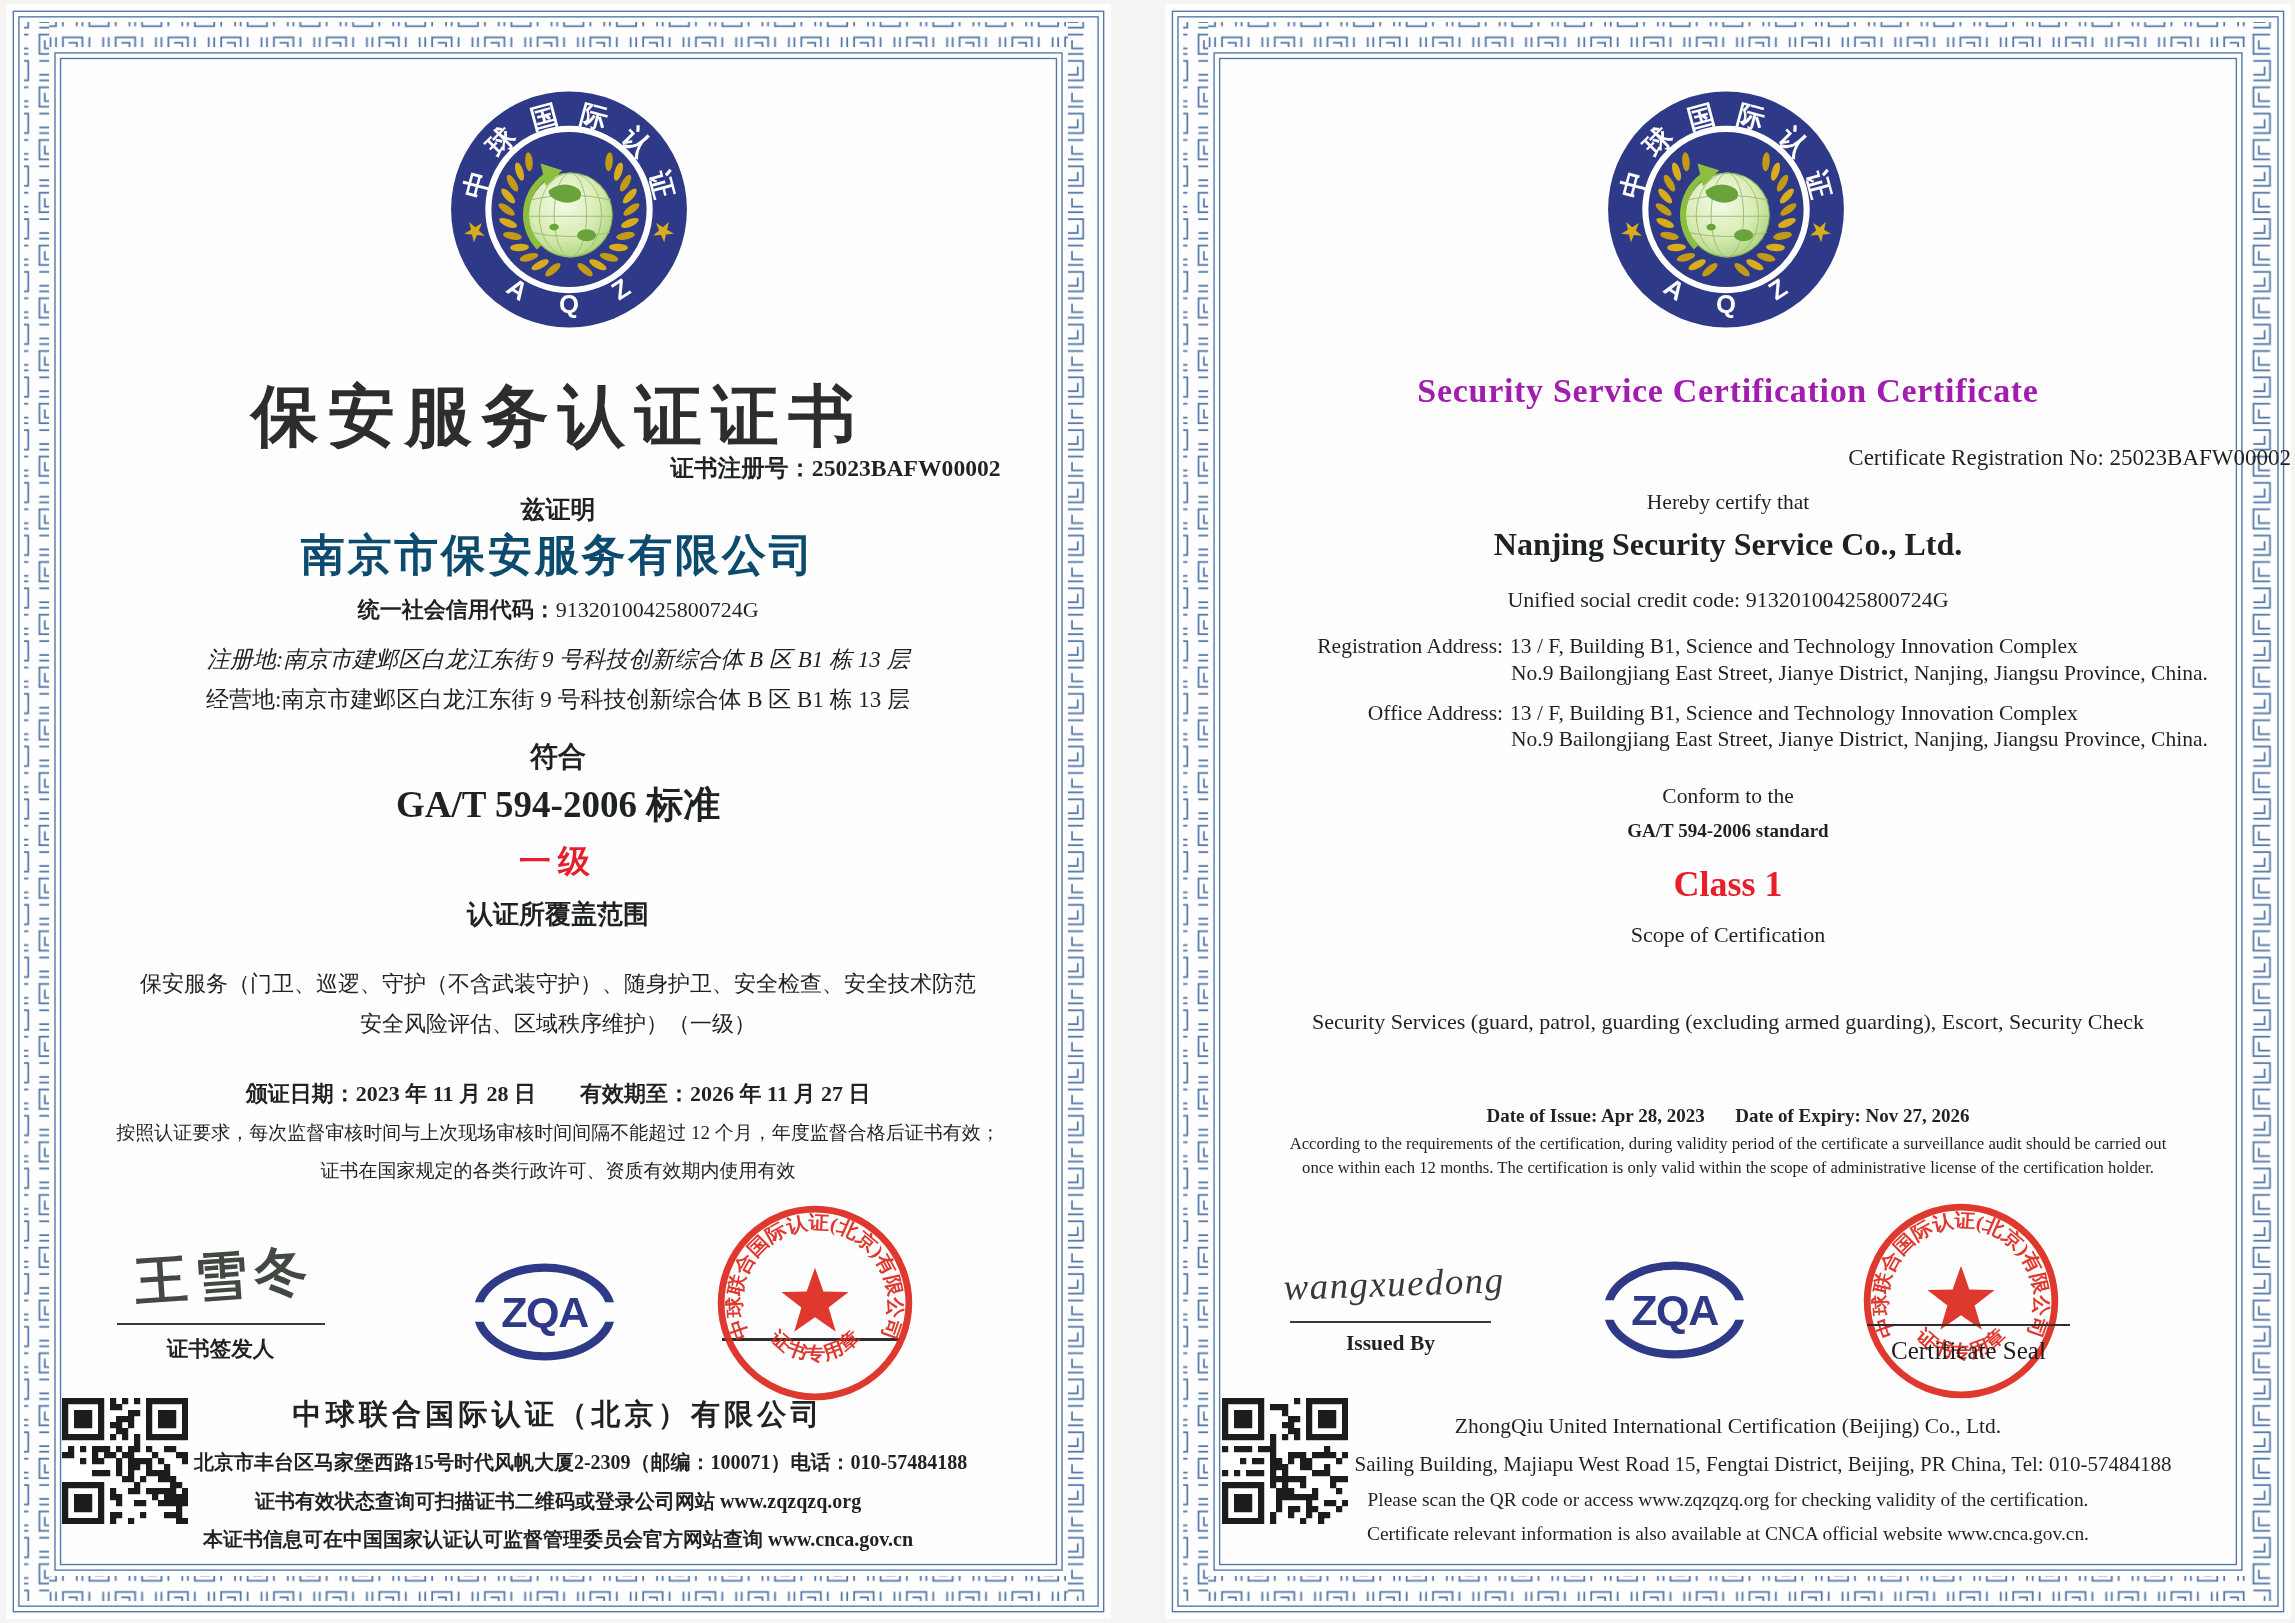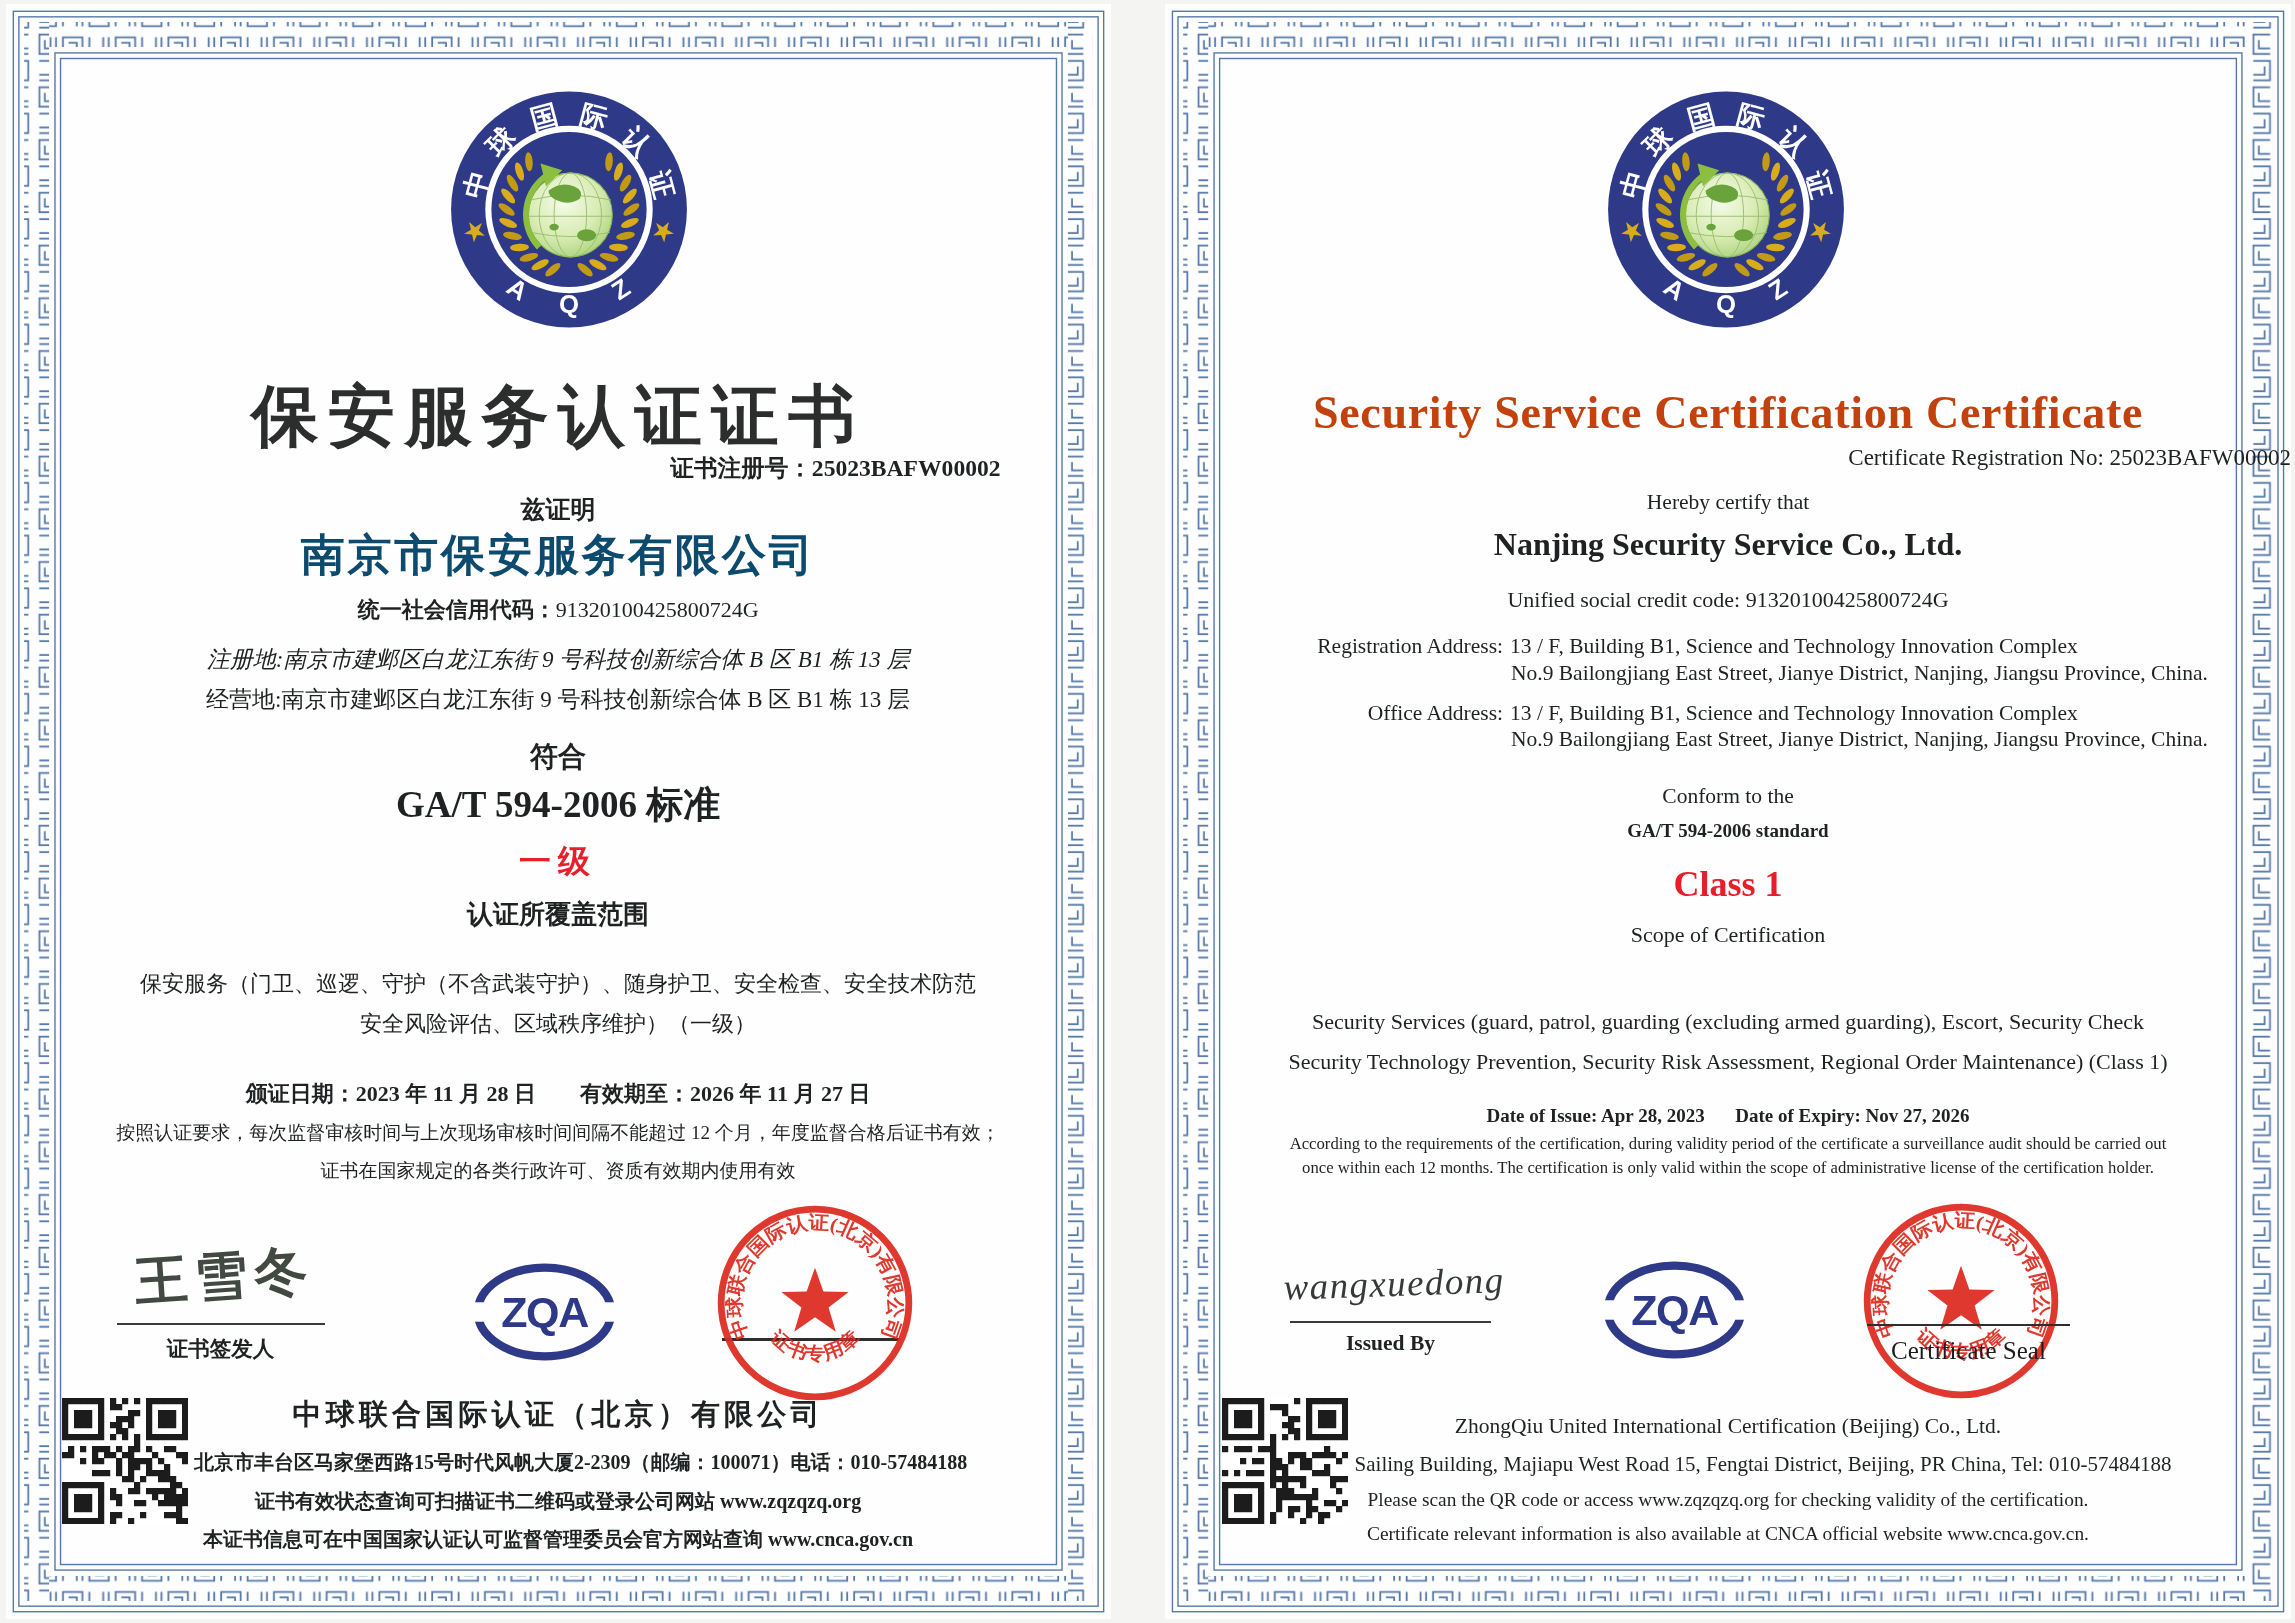--- a/index.html
+++ b/index.html
@@ -32,21 +32,21 @@
   .cn-dates{top:1075px;font-size:22px;font-weight:600;}
   .cn-note1{top:1116px;font-size:19px;}
   .cn-note2{top:1154px;font-size:19px;}
   .sig-zone-lbl{font-size:21.5px;font-weight:600;text-align:center;}
   .cn-issuer{top:1391px;font-size:29px;font-weight:700;letter-spacing:4.2px;}
   .cn-issuer-addr{top:1445px;font-size:20px;font-weight:600;}
   .cn-query1{top:1484px;font-size:20px;font-weight:600;}
   .cn-query2{top:1522px;font-size:20px;font-weight:600;}
 
   
-  .en-title{top:364px;font-size:46px;font-weight:700;color:#c2410c;letter-spacing:0.7px;margin:18px;}
+  .en-title{top:364px;font-size:34px;font-weight:700;color:#a21caf;letter-spacing:0.7px;margin:4px;}
   .en-regno{top:441px;font-size:23px;padding-left:76px;text-align:right;}
   .en-certify{top:486px;font-size:21.5px;}
   .en-company{top:522px;font-size:32px;font-weight:700;}
   .en-credit{top:583px;font-size:22px;}
   .en-addr{font-size:21.5px;left:76px;width:1006px;}
   .en-addr .lbl{display:inline-block;width:262px;text-align:right;padding-right:7px;}
   .en-addr2{font-size:21.5px;left:346px;}
   .en-conform{top:780px;font-size:21.5px;}
   .en-standard{top:816px;font-size:19px;font-weight:700;}
   .en-grade{top:859px;font-size:36px;font-weight:700;}
@@ -502,21 +502,20 @@
   <div class="abs en-addr" style="top:697px;">
     <span class="lbl">Office Address:</span><span>13 / F, Building B1, Science and Technology Innovation Complex</span>
   </div>
   <div class="abs en-addr2" style="top:723px;">No.9 Bailongjiang East Street, Jianye District, Nanjing, Jiangsu Province, China.</div>
 
   <div class="abs ctr en-conform">Conform to the</div>
   <div class="abs ctr en-standard">GA/T 594-2006 standard</div>
   <div class="abs ctr en-grade red">Class 1</div>
   <div class="abs ctr en-scopetitle">Scope of Certification</div>
   <div class="abs ctr en-scope1">Security Services (guard, patrol, guarding (excluding armed guarding), Escort, Security Check</div>
-  <div class="abs ctr en-scope2">Security Technology Prevention, Security Risk Assessment, Regional Order Maintenance) (Class 1)</div>
   <div class="abs ctr en-dates">
     <span>Date of Issue: Apr 28, 2023</span>
     <span style="display:inline-block;width:21px;"></span>
     <span>Date of Expiry: Nov 27, 2026</span>
   </div>
   <div class="abs ctr en-note1">According to the requirements of the certification, during validity period of the certificate a surveillance audit should be carried out</div>
   <div class="abs ctr en-note2">once within each 12 months. The certification is only valid within the scope of administrative license of the certification holder.</div>
 
   <div class="abs sig-en" style="left:97px;top:1258px;width:264px;text-align:center;">wangxuedong</div>
   <div class="abs sig-line" style="left:125px;top:1317px;width:201px;"></div>

